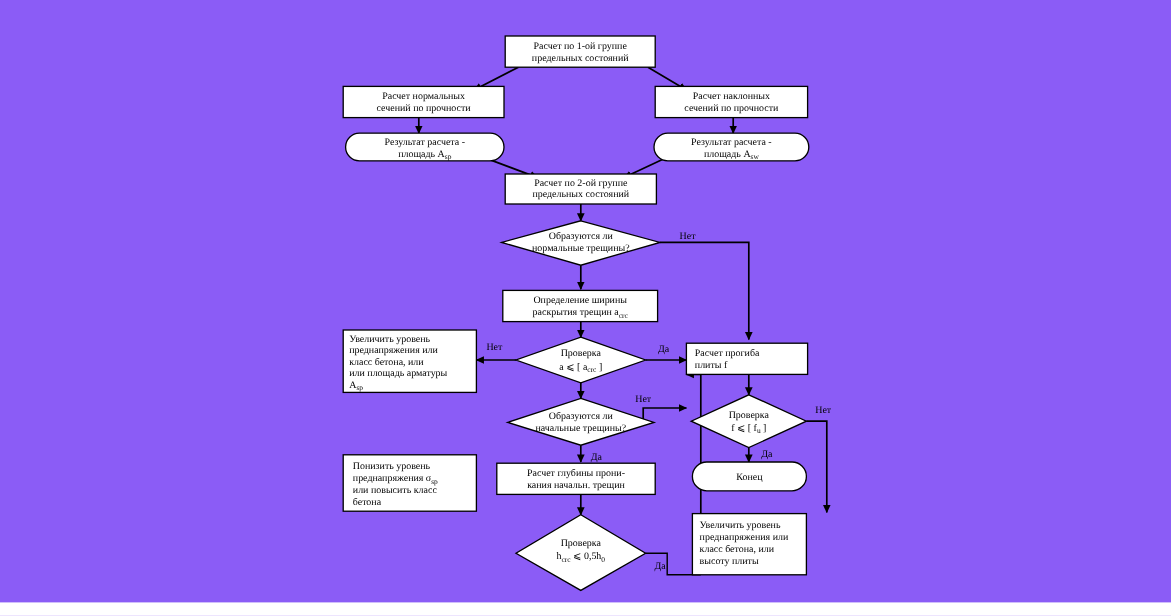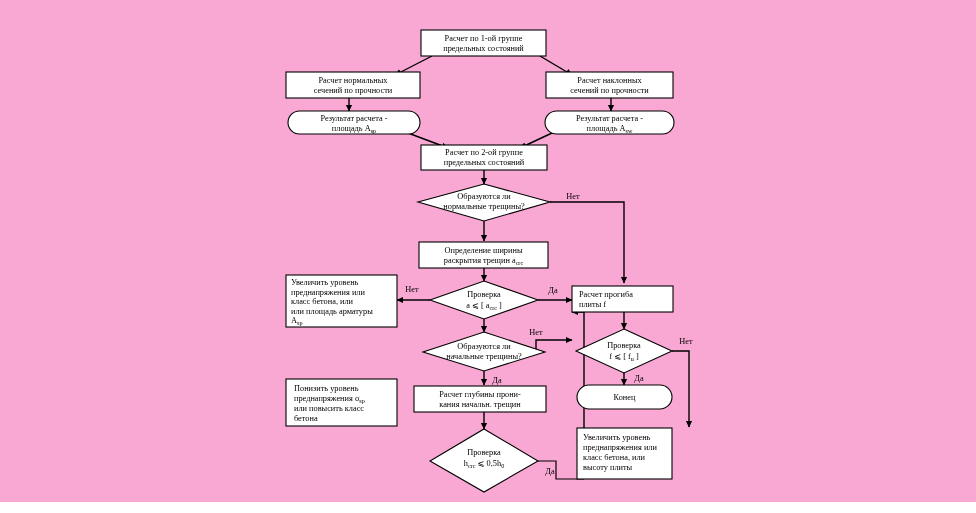--- a/index.html
+++ b/index.html
@@ -11,21 +11,21 @@
   body {
     width: 976px;
     height: 513px;
     overflow: hidden;
     font-family: "Liberation Serif", serif;
   }
   #chart-root {
     position: relative;
     width: 976px;
     height: 502px;
-    background: #f9a8d4;
+    background: #8b5cf6;
   }
   svg#flow {
     display: block;
     width: 976px;
     height: 513px;
   }
   .shape-fill {
     fill: #ffffff;
     stroke: #000000;
     stroke-width: 1.1;

